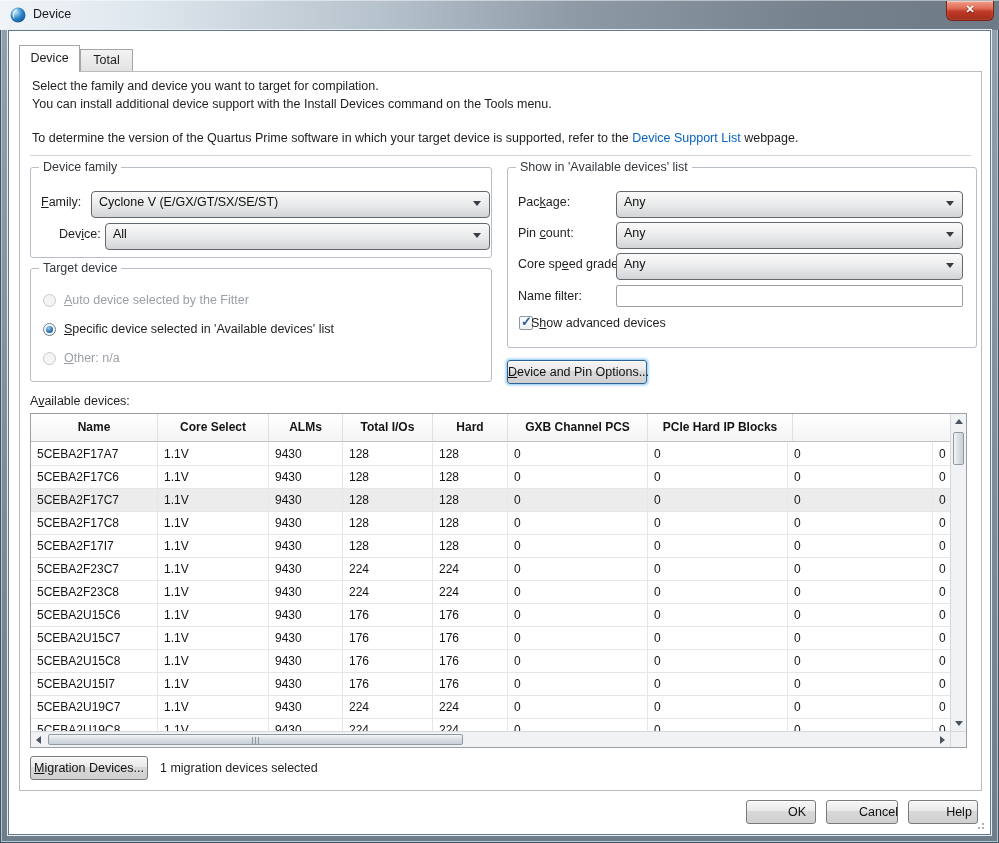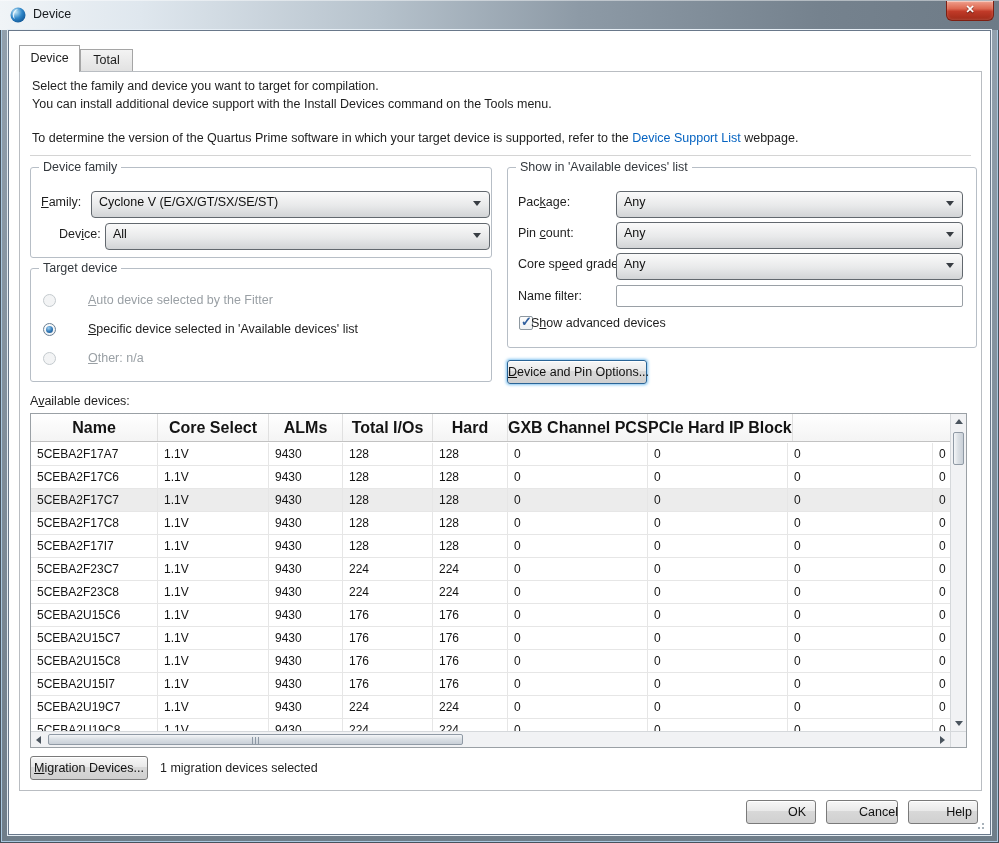--- a/index.html
+++ b/index.html
@@ -53,21 +53,21 @@
     background:linear-gradient(to bottom,#fafafa,#e8e9ea 55%,#d2d4d6);cursor:pointer;}
   .combo .val{position:absolute;left:7px;top:0;line-height:21px;font-size:12.5px;color:#101010;white-space:nowrap;}
   .combo .arrow{position:absolute;right:8px;top:9px;width:0;height:0;
     border-left:4px solid transparent;border-right:4px solid transparent;border-top:5px solid #383d43;}
 
   
   .textinput{position:absolute;height:22px;border:1px solid #9aa0a6;border-radius:2px;background:#fff;
     font-family:"Liberation Sans",sans-serif;font-size:12.5px;padding:0 6px;color:#111;}
 
   
-  .radio-row{position:absolute;left:12px;height:20px;display:flex;align-items:center;gap:24px;}
+  .radio-row{position:absolute;left:12px;height:20px;display:flex;align-items:center;}
   .radio-row:nth-child(1){top:21px;} .radio-row:nth-child(2){top:50px;} .radio-row:nth-child(3){top:79px;}
   .radio{width:13px;height:13px;border-radius:50%;border:1px solid #8f9aa4;
     background:radial-gradient(circle at 35% 30%,#ffffff,#e9edf0);flex:0 0 13px;}
   .radio.disabled{border-color:#c4cace;background:#f3f4f5;}
   .radio .dot{display:none;width:7px;height:7px;border-radius:50%;margin:2px auto;
     background:radial-gradient(circle at 38% 30%,#9fd0f2,#2f77b5 55%,#1b4f86);}
   .radio.on{border-color:#6b7f93;}
   .radio.on .dot{display:block;}
   .radio-label{margin-left:8px;font-size:12.5px;color:#1e1e1e;white-space:nowrap;}
   .radio-label.disabled{color:#9aa0a5;}
@@ -80,21 +80,21 @@
   .btn{border:1px solid #7a7a7a;border-radius:3px;text-align:center;font-size:12.5px;color:#111;
     background:linear-gradient(to bottom,#f7f7f7,#e9e9e9 45%,#d8d8d8 46%,#d0d0d0);
     box-shadow:inset 0 1px 0 #fff;cursor:pointer;white-space:nowrap;}
   .btn.focused{border-color:#2a6496;box-shadow:0 0 3px 1px #7fc2f0, inset 0 1px 0 #fff;}
 
   
   .table{position:absolute;left:10px;top:341px;width:937px;height:335px;
     border:1px solid #9aa0a5;background:#fff;}
   .thead{position:absolute;top:0;left:0;right:16px;height:28px;display:flex;
     background:linear-gradient(to bottom,#ffffff,#f4f4f4);border-bottom:1px solid #c2c2c2;}
-  .th{border-right:1px solid #e0e0e0;font-weight:bold;font-size:16px;color:#141414;
+  .th{border-right:1px solid #e0e0e0;font-weight:bold;font-size:12px;color:#141414;
     text-align:center;line-height:27px;overflow:hidden;white-space:nowrap;flex:0 0 auto;}
   .th:last-child{flex:1 1 auto;border-right:none;}
   .tbody{position:absolute;top:29px;left:0;right:16px;bottom:16px;overflow:hidden;}
   .trow{display:flex;height:23px;border-bottom:1px solid #e6e6e6;background:#fff;}
   .trow.selected{background:#ececec;}
   .td{border-right:1px solid #e6e6e6;padding-left:6px;font-size:12px;color:#141414;
     line-height:22px;overflow:hidden;white-space:nowrap;flex:0 0 auto;}
   .td:last-child{flex:1 1 auto;border-right:none;}
 
   

